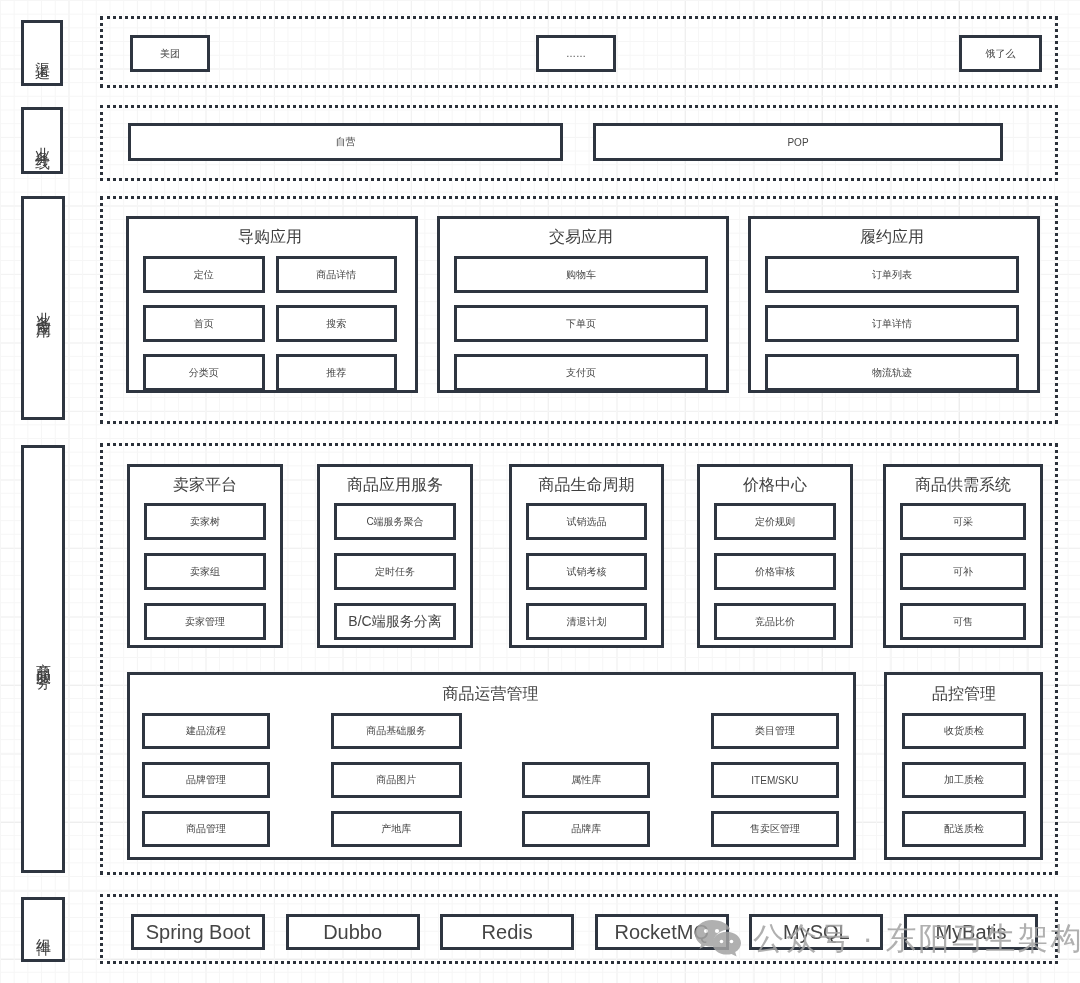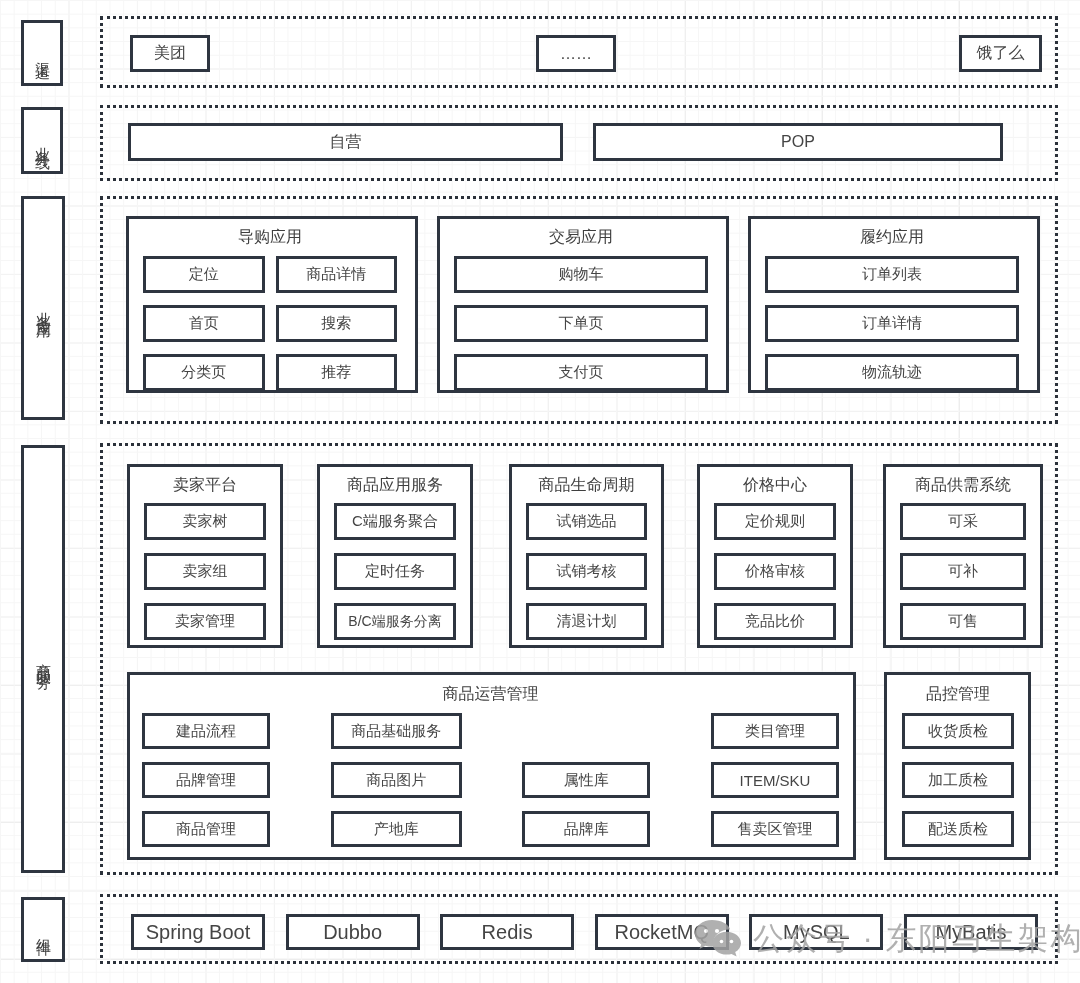--- a/index.html
+++ b/index.html
@@ -42,21 +42,21 @@
     border: 3px dotted #2b313a;
     background: transparent;
   }
   .box {
     position: absolute;
     border: 3px solid #2e3540;
     background: #fff;
     display: flex;
     align-items: center;
     justify-content: center;
-    font-size: 16px;
+    font-size: 10px;
     color: #454545;
     height: 37px;
   }
   .group {
     position: absolute;
     border: 3px solid #2e3540;
     background: #fff;
     display: flex;
     flex-direction: column;
   }
@@ -67,21 +67,21 @@
     font-size: 16px;
     color: #3f3f3f;
     flex: 0 0 auto;
   }
   .ibox {
     border: 3px solid #2e3540;
     background: #fff;
     display: flex;
     align-items: center;
     justify-content: center;
-    font-size: 15px;
+    font-size: 10px;
     color: #454545;
   }
   
   .g3 { height: 177px; padding: 0 18px 6px 14px; }
   .g3 .group-title { height: 37px; }
   .g3 .grid2 { display: grid; grid-template-columns: 1fr 1fr; column-gap: 11px; row-gap: 12px; }
   .g3 .grid1 { display: grid; grid-template-columns: 1fr; row-gap: 12px; }
   .g3 .ibox { height: 37px; }
   
   .g4 { height: 184px; padding: 0 14px 11px 14px; }
@@ -237,21 +237,21 @@
           <div class="ibox">属性库</div>
           <div class="ibox">品牌库</div>
         </div>
         <div class="op-col">
           <div class="ibox">类目管理</div>
           <div class="ibox">ITEM/SKU</div>
           <div class="ibox">售卖区管理</div>
         </div>
       </div>
     </div>
-    <div class="group g5" style="left:781px;top:226px;width:147px;">
+    <div class="group g5" style="left:781px;top:226px;width:159px;">
       <div class="group-title">品控管理</div>
       <div class="stack">
         <div class="ibox">收货质检</div>
         <div class="ibox">加工质检</div>
         <div class="ibox">配送质检</div>
       </div>
     </div>
   </div>
 
   <div class="layer comp-row" style="left:100px;top:894px;width:958px;height:70px;">

